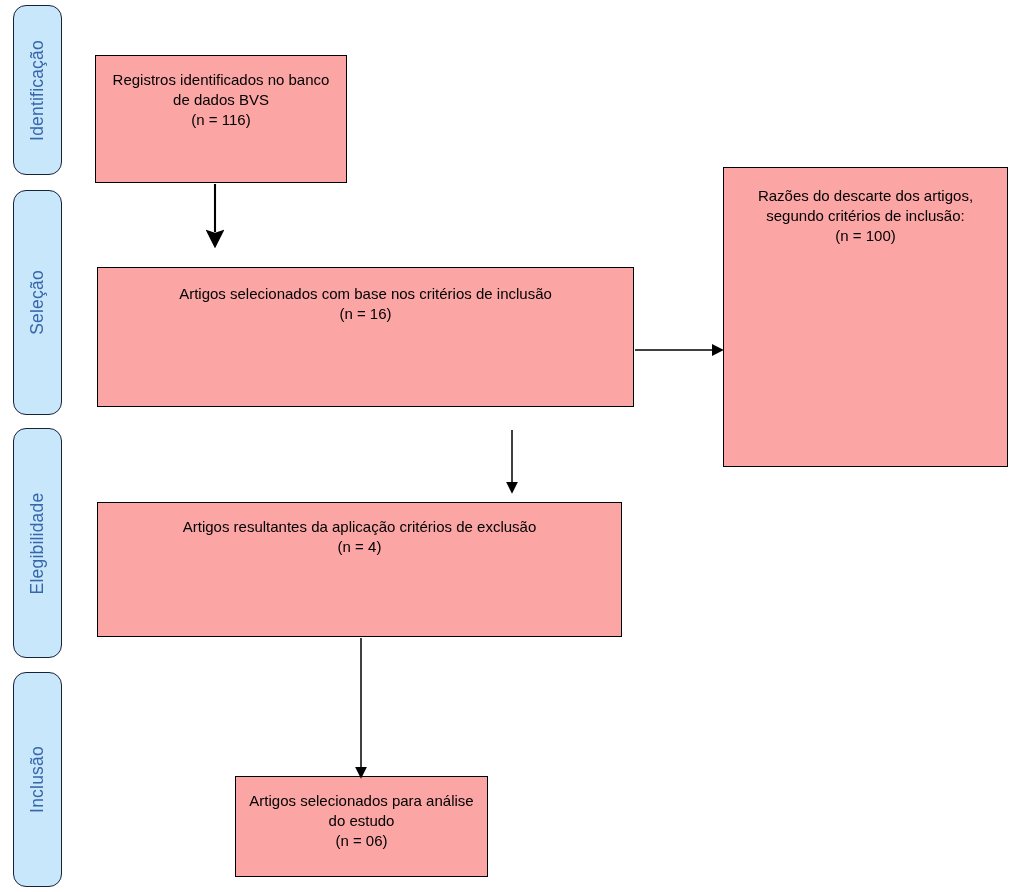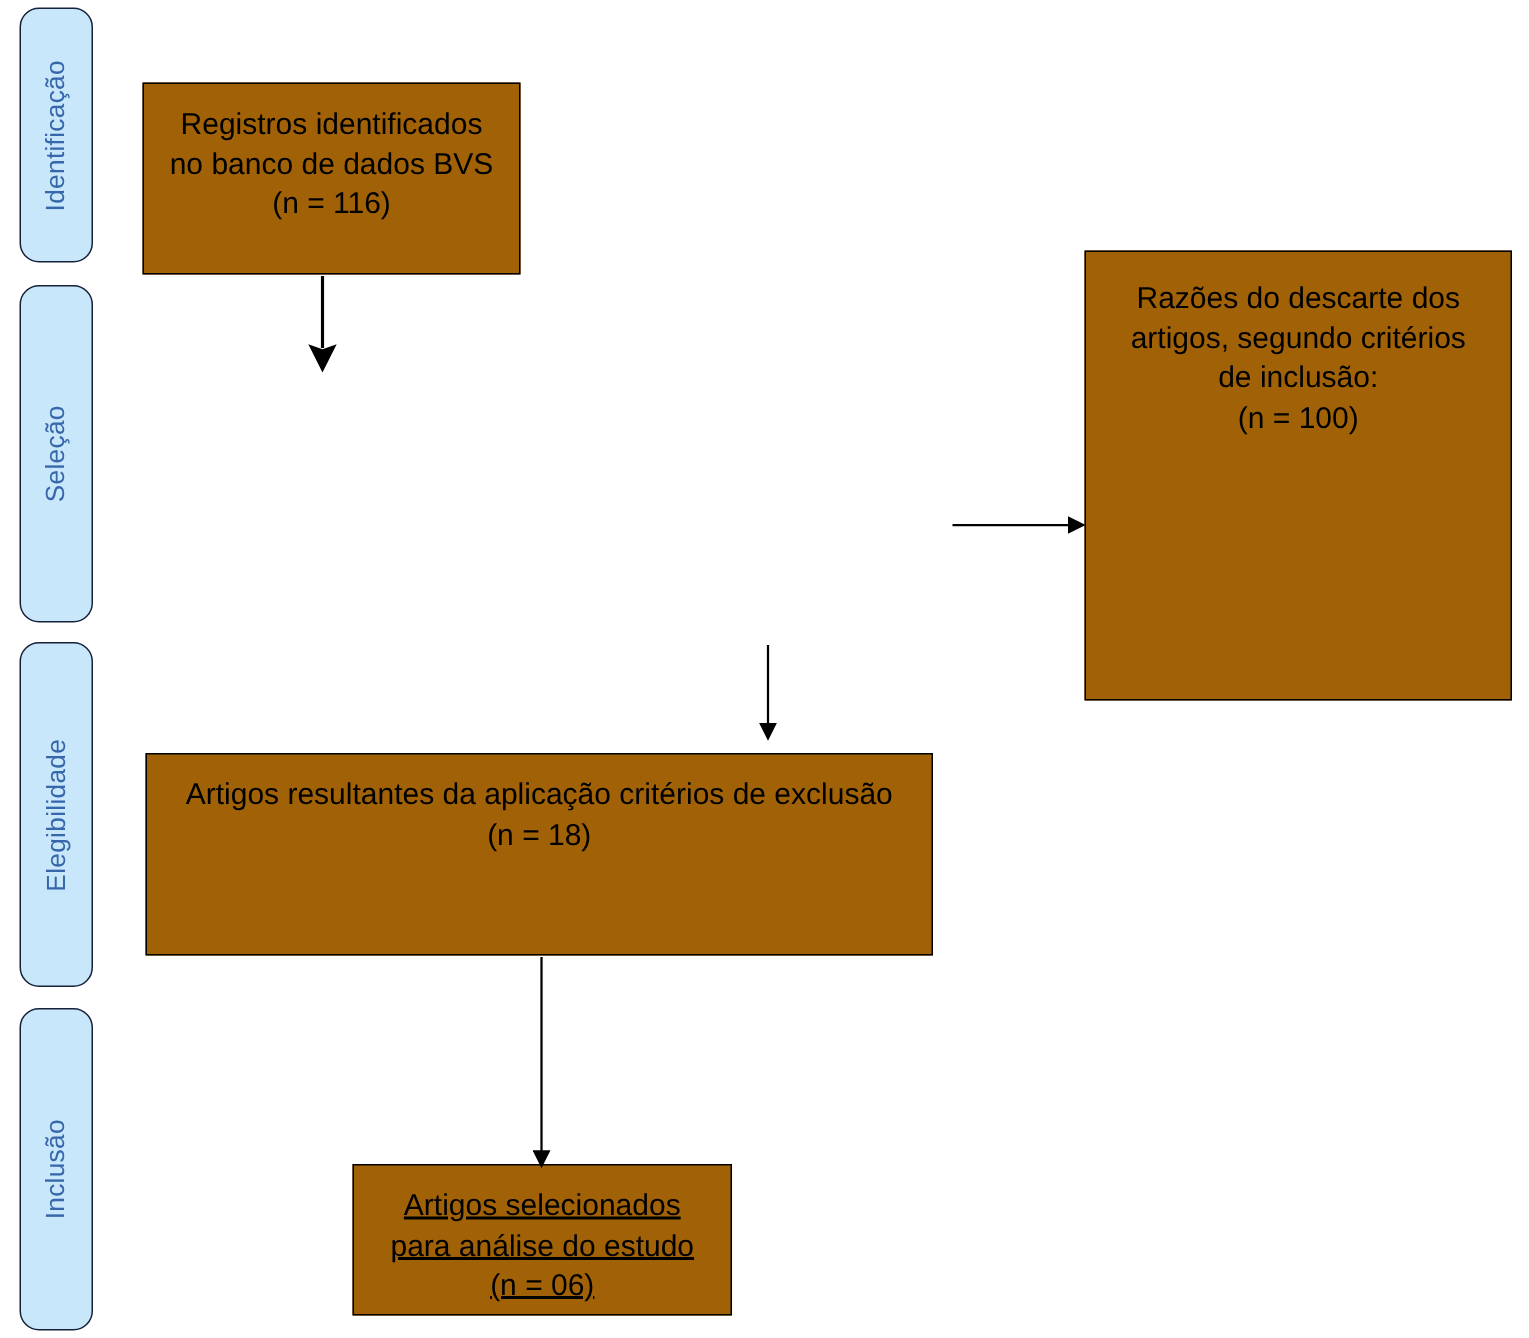--- a/index.html
+++ b/index.html
@@ -42,23 +42,23 @@
   #stage-0 { top: 5px;   height: 170px; }
   #stage-1 { top: 190px; height: 225px; }
   #stage-2 { top: 428px; height: 230px; }
   #stage-3 { top: 672px; height: 215px; }
 
   
   .flow-box {
     position: absolute;
     box-sizing: border-box;
     border: 1.4px solid #000000;
-    background: #a16207;
+    background: #fca5a5;
     color: #000000;
-    font-size: 20px;
+    font-size: 15px;
     line-height: 1.33;
   }
   .flow-box .box-text {
     display: block;
     white-space: pre-line;
   }
   .box-centered .box-text {
     text-align: center;
   }
 
@@ -91,21 +91,20 @@
   }
   #box-eligibility {
     left: 97px; top: 502px; width: 525px; height: 135px;
     padding: 14px 14px 0 14px;
     text-align: center;
   }
   #box-included {
     left: 235px; top: 776px; width: 253px; height: 101px;
     padding: 14px 12px 0 12px;
     text-align: center;
-    text-decoration: underline;
   }
 
   
   #connectors {
     position: absolute;
     left: 0; top: 0;
     width: 1019px;
     height: 892px;
     pointer-events: none;
   }
@@ -126,29 +125,33 @@
   </div>
   <div class="stage-pill" id="stage-3">
     <span class="stage-label">Inclusão</span>
   </div>
 
   <div class="flow-box box-centered" id="box-identified">
     <span class="box-text">Registros identificados no banco de dados BVS
 (n = 116)</span>
   </div>
 
+  <div class="flow-box box-centered" id="box-screened">
+    <span class="box-text">Artigos selecionados com base nos critérios de inclusão
+(n = 16)</span>
+  </div>
 
   <div class="flow-box" id="box-excluded">
     <span class="excl-head">Razões do descarte dos artigos, segundo critérios de inclusão:
 (n = 100)</span>
   </div>
 
   <div class="flow-box box-centered" id="box-eligibility">
     <span class="box-text">Artigos resultantes da aplicação critérios de exclusão
-(n = 18)</span>
+(n = 4)</span>
   </div>
 
   <div class="flow-box box-centered" id="box-included">
     <span class="box-text">Artigos selecionados para análise do estudo
 (n = 06)</span>
   </div>
 
   <svg id="connectors" viewBox="0 0 1019 892">
     <defs>
       <marker id="arrowhead-thick" markerWidth="9" markerHeight="9" refX="1.2" refY="4.5" orient="auto" markerUnits="strokeWidth">

